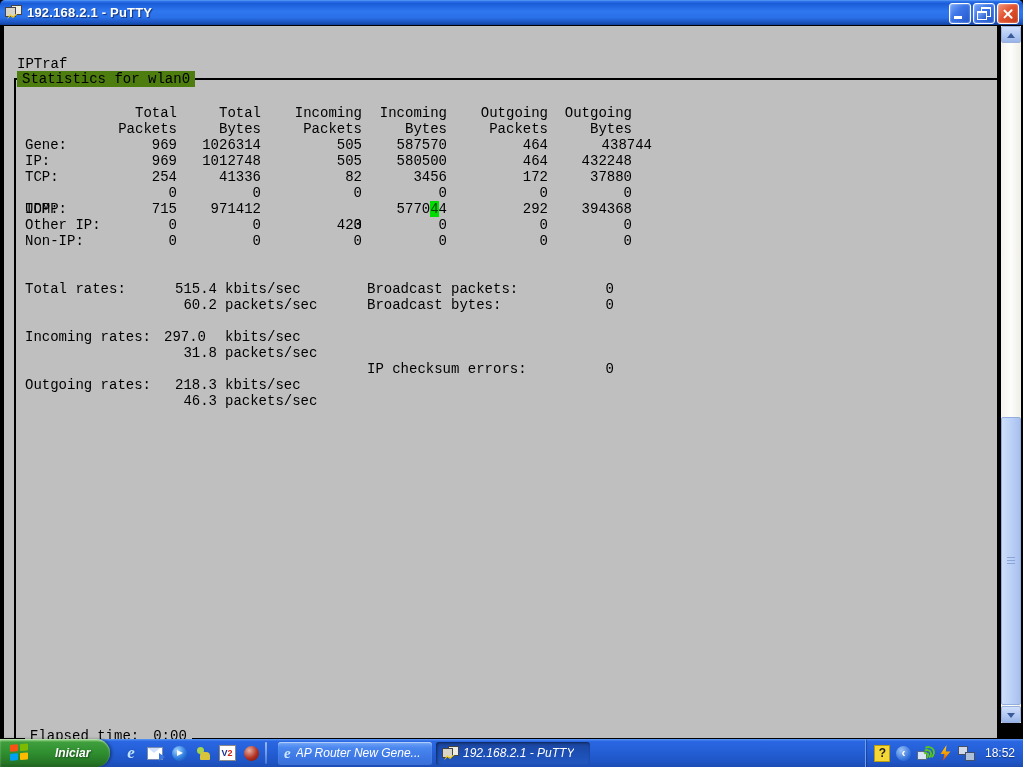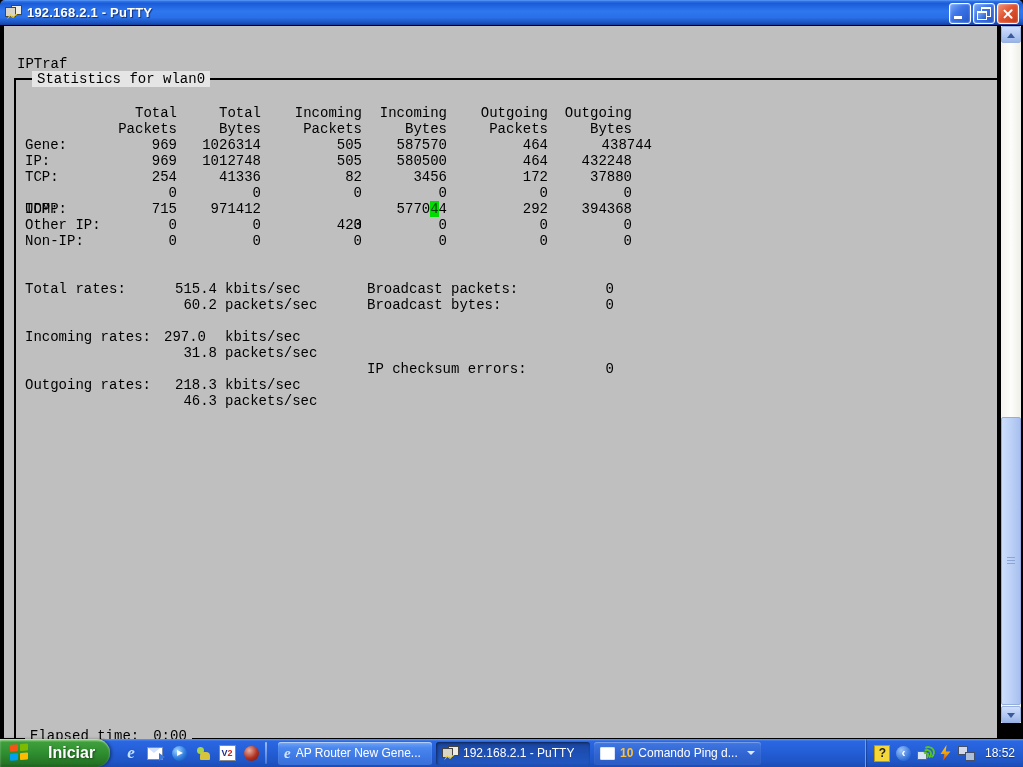--- a/index.html
+++ b/index.html
@@ -28,21 +28,21 @@
   .glyph-x { position:absolute; left:50%; top:50%; width:12px; height:12px; transform:translate(-50%,-50%); }
   .glyph-x::before,.glyph-x::after { content:""; position:absolute; left:5px; top:0; width:2.4px; height:12px; background:#fff; border-radius:1px; }
   .glyph-x::before { transform:rotate(45deg); } .glyph-x::after { transform:rotate(-45deg); }
 
   
   .terminal-wrap { position:absolute; left:0; top:25px; width:1023px; height:714px; background:#000; }
   .terminal { position:absolute; left:4px; top:1px; width:993px; height:712px; background:#bfbfbf; }
   .tline { position:absolute; font-family:"Liberation Mono","DejaVu Sans Mono",monospace; font-size:14px; line-height:16px; color:#000; white-space:pre; }
   .cell { position:absolute; font-family:"Liberation Mono","DejaVu Sans Mono",monospace; font-size:14px; line-height:16px; color:#000; width:80px; text-align:right; white-space:pre; }
   .frame { position:absolute; left:10px; top:52px; width:982px; height:658px; border:2px solid #000; }
-  .frame-title { position:absolute; left:28px; top:45px; background:#e5e5e5; padding:0 5px; }
+  .frame-title { position:absolute; left:13px; top:45px; background:#4d7c0f; padding:0 5px; }
   .frame-footer { position:absolute; left:21px; top:702px; background:#bfbfbf; padding:0 5px; }
   .footer-val { margin-left:14px; }
   .cursor-char { background:#00dc00; color:#0a3a0a; }
 
   
   .scrollbar { position:absolute; left:1001px; top:1px; width:20px; height:697px; background:linear-gradient(90deg,#f4f3ee 0%,#fdfdfb 50%,#eeede6 100%); }
   .sb-btn { position:absolute; left:0; width:20px; height:17px; background:linear-gradient(180deg,#cfdefc,#b1c8f2 60%,#98b4e8); border:1px solid #9ab0dd; border-radius:2px; box-sizing:border-box; }
   .sb-up { top:0; } .sb-down { bottom:0; }
   .tri-up { position:absolute; left:5px; top:6px; width:0; height:0; border-left:4px solid transparent; border-right:4px solid transparent; border-bottom:5px solid #3b5a9b; }
   .tri-down { position:absolute; left:5px; top:6px; width:0; height:0; border-left:4px solid transparent; border-right:4px solid transparent; border-top:5px solid #3b5a9b; }
@@ -54,21 +54,21 @@
   
   .taskbar { position:absolute; left:0; top:739px; width:1023px; height:28px;
     background:linear-gradient(180deg,#5e99f5 0%,#2a67e2 8%,#2560d8 40%,#1f55c6 80%,#1c4cb4 100%); display:flex; align-items:center; }
   .start-btn { position:relative; width:110px; height:28px; border-radius:0 14px 14px 0;
     background:linear-gradient(180deg,#8fd07a 0%,#3f9e3c 12%,#2f8e2f 50%,#257425 88%,#1d5f1d 100%);
     box-shadow:inset 0 1px 2px rgba(255,255,255,.5), 2px 0 3px rgba(0,0,0,.35); display:flex; align-items:center; }
   .flag { position:relative; width:20px; height:18px; margin-left:10px; transform:skewY(-4deg); }
   .pane { position:absolute; width:8px; height:7px; border-radius:1px; }
   .p1 { left:0; top:0; background:#f65314; } .p2 { left:10px; top:0; background:#7cbb00; }
   .p3 { left:0; top:9px; background:#00a1f1; } .p4 { left:10px; top:9px; background:#ffbb00; }
-  .start-label { color:#fff; font-weight:bold; font-size:16px; margin-left:18px; text-shadow:1px 1px 2px #1d4d1d; }
+  .start-label { color:#fff; font-style:italic; font-weight:bold; font-size:12px; margin-left:25px; text-shadow:1px 1px 2px #1d4d1d; }
   .quick-launch { display:flex; align-items:center; gap:6px; margin-left:12px; }
   .ql-icon { width:18px; height:18px; position:relative; display:flex; align-items:center; justify-content:center; }
   .ie-e { color:#bfe0ff; font-size:17px; font-weight:bold; font-style:italic; font-family:"Liberation Serif",serif; text-shadow:0 0 2px #1a4dbb; }
   .oe-env { width:14px; height:11px; background:#fff; border:1px solid #7a8db0; position:relative; }
   .oe-env::before { content:""; position:absolute; left:0; top:0; width:0; height:0; border-left:6px solid transparent; border-right:6px solid transparent; border-top:5px solid #cfe0ff; }
   .oe-arrow { position:absolute; right:-3px; bottom:-2px; width:0; height:0; border-top:4px solid transparent; border-bottom:4px solid transparent; border-left:6px solid #3b77e0; }
   .wmp-circle { width:15px; height:15px; border-radius:50%; background:radial-gradient(circle at 35% 30%,#9fd4ff 0%,#2f7de0 55%,#0c4aa8 100%); position:relative; }
   .wmp-circle::after { content:""; position:absolute; left:5px; top:4px; border-top:3.5px solid transparent; border-bottom:3.5px solid transparent; border-left:6px solid #fff; }
   .msn-fig { width:14px; height:13px; position:relative; }
   .msn-fig::before { content:""; position:absolute; left:1px; top:0; width:7px; height:7px; border-radius:50%; background:#a9d34a; }
@@ -77,21 +77,21 @@
   .vnc-box b { color:#cc2211; font-size:9px; }
   .real-circle { width:15px; height:15px; border-radius:50%; background:radial-gradient(circle at 35% 30%,#e9b0a0 0%,#b03020 55%,#6e130a 100%); }
   .tb-divider { width:2px; height:22px; margin:0 5px; background:linear-gradient(180deg,#9dbbf5,#4a79d8); border-radius:1px; }
 
   .task-buttons { display:flex; align-items:center; gap:4px; margin-left:6px; }
   .task-btn { width:142px; height:23px; border-radius:3px; display:flex; align-items:center; padding:0 6px;
     color:#fff; font-size:12px; white-space:nowrap; overflow:hidden;
     background:linear-gradient(180deg,#74a7f8 0%,#4a87ee 25%,#3c77e4 70%,#3a6fd6 100%); box-shadow:inset 0 1px 1px rgba(255,255,255,.5); }
   .task-btn.pressed { background:linear-gradient(180deg,#1a45a0 0%,#1d4fb4 50%,#2358c2 100%); box-shadow:inset 1px 1px 3px rgba(0,0,0,.5); }
   .task-btn.grouped { background:linear-gradient(180deg,#3f77e2 0%,#2f63d0 60%,#2c5cc4 100%); box-shadow:inset 0 1px 1px rgba(255,255,255,.3); }
-  .task-btn .lbl { margin-left:5px; text-overflow:ellipsis; overflow:hidden; }
+  .task-btn .lbl { margin-left:5px; text-overflow:ellipsis; overflow:hidden;font-style:italic; }
   .tb-ie { color:#cfe6ff; font-size:15px; font-weight:bold; font-style:italic; font-family:"Liberation Serif",serif; }
   .tb-putty { position:relative; width:16px; height:15px; flex:none; }
   .win-doc { width:13px; height:11px; background:#fff; border:1px solid #d8e4ff; border-radius:1px; flex:none; }
   .grp-count { color:#ffc234; font-weight:bold; margin-left:5px; }
   .grp-arrow { margin-left:auto; width:0; height:0; border-left:4px solid transparent; border-right:4px solid transparent; border-top:4px solid #dce8ff; }
 
   .tray { margin-left:auto; height:28px; display:flex; align-items:center; padding:0 8px 0 8px; gap:4px;
     border-left:1px solid #6f9ef0; box-shadow:inset 1px 0 1px rgba(0,0,0,.25); }
   .tray-icon { width:17px; height:17px; position:relative; display:flex; align-items:center; justify-content:center; }
   .help-sq { width:14px; height:15px; background:#f5d838; border:1px solid #b89a10; color:#222; font-weight:bold; font-size:12px; display:flex; align-items:center; justify-content:center; }
@@ -314,26 +314,20 @@
         <span class="lbl">AP Router New Gene...</span>
       </div>
       <div class="task-btn pressed">
         <span class="tb-putty">
           <span class="mon mon2"></span>
             <span class="mon mon1"></span>
             <span class="cable"></span>
         </span>
         <span class="lbl">192.168.2.1 - PuTTY</span>
       </div>
-      <div class="task-btn grouped" style="width:155px;">
-        <span class="win-doc"></span>
-        <span class="grp-count">10</span>
-        <span class="lbl">Comando Ping d...</span>
-        <span class="grp-arrow"></span>
-      </div>
     </div>
 
     <div class="tray">
       <div class="tray-icon">
           <span class="help-sq">?</span>
         </div>
       <div class="tray-icon">
           <span class="chev-circle">‹</span>
         </div>
       <div class="tray-icon">

